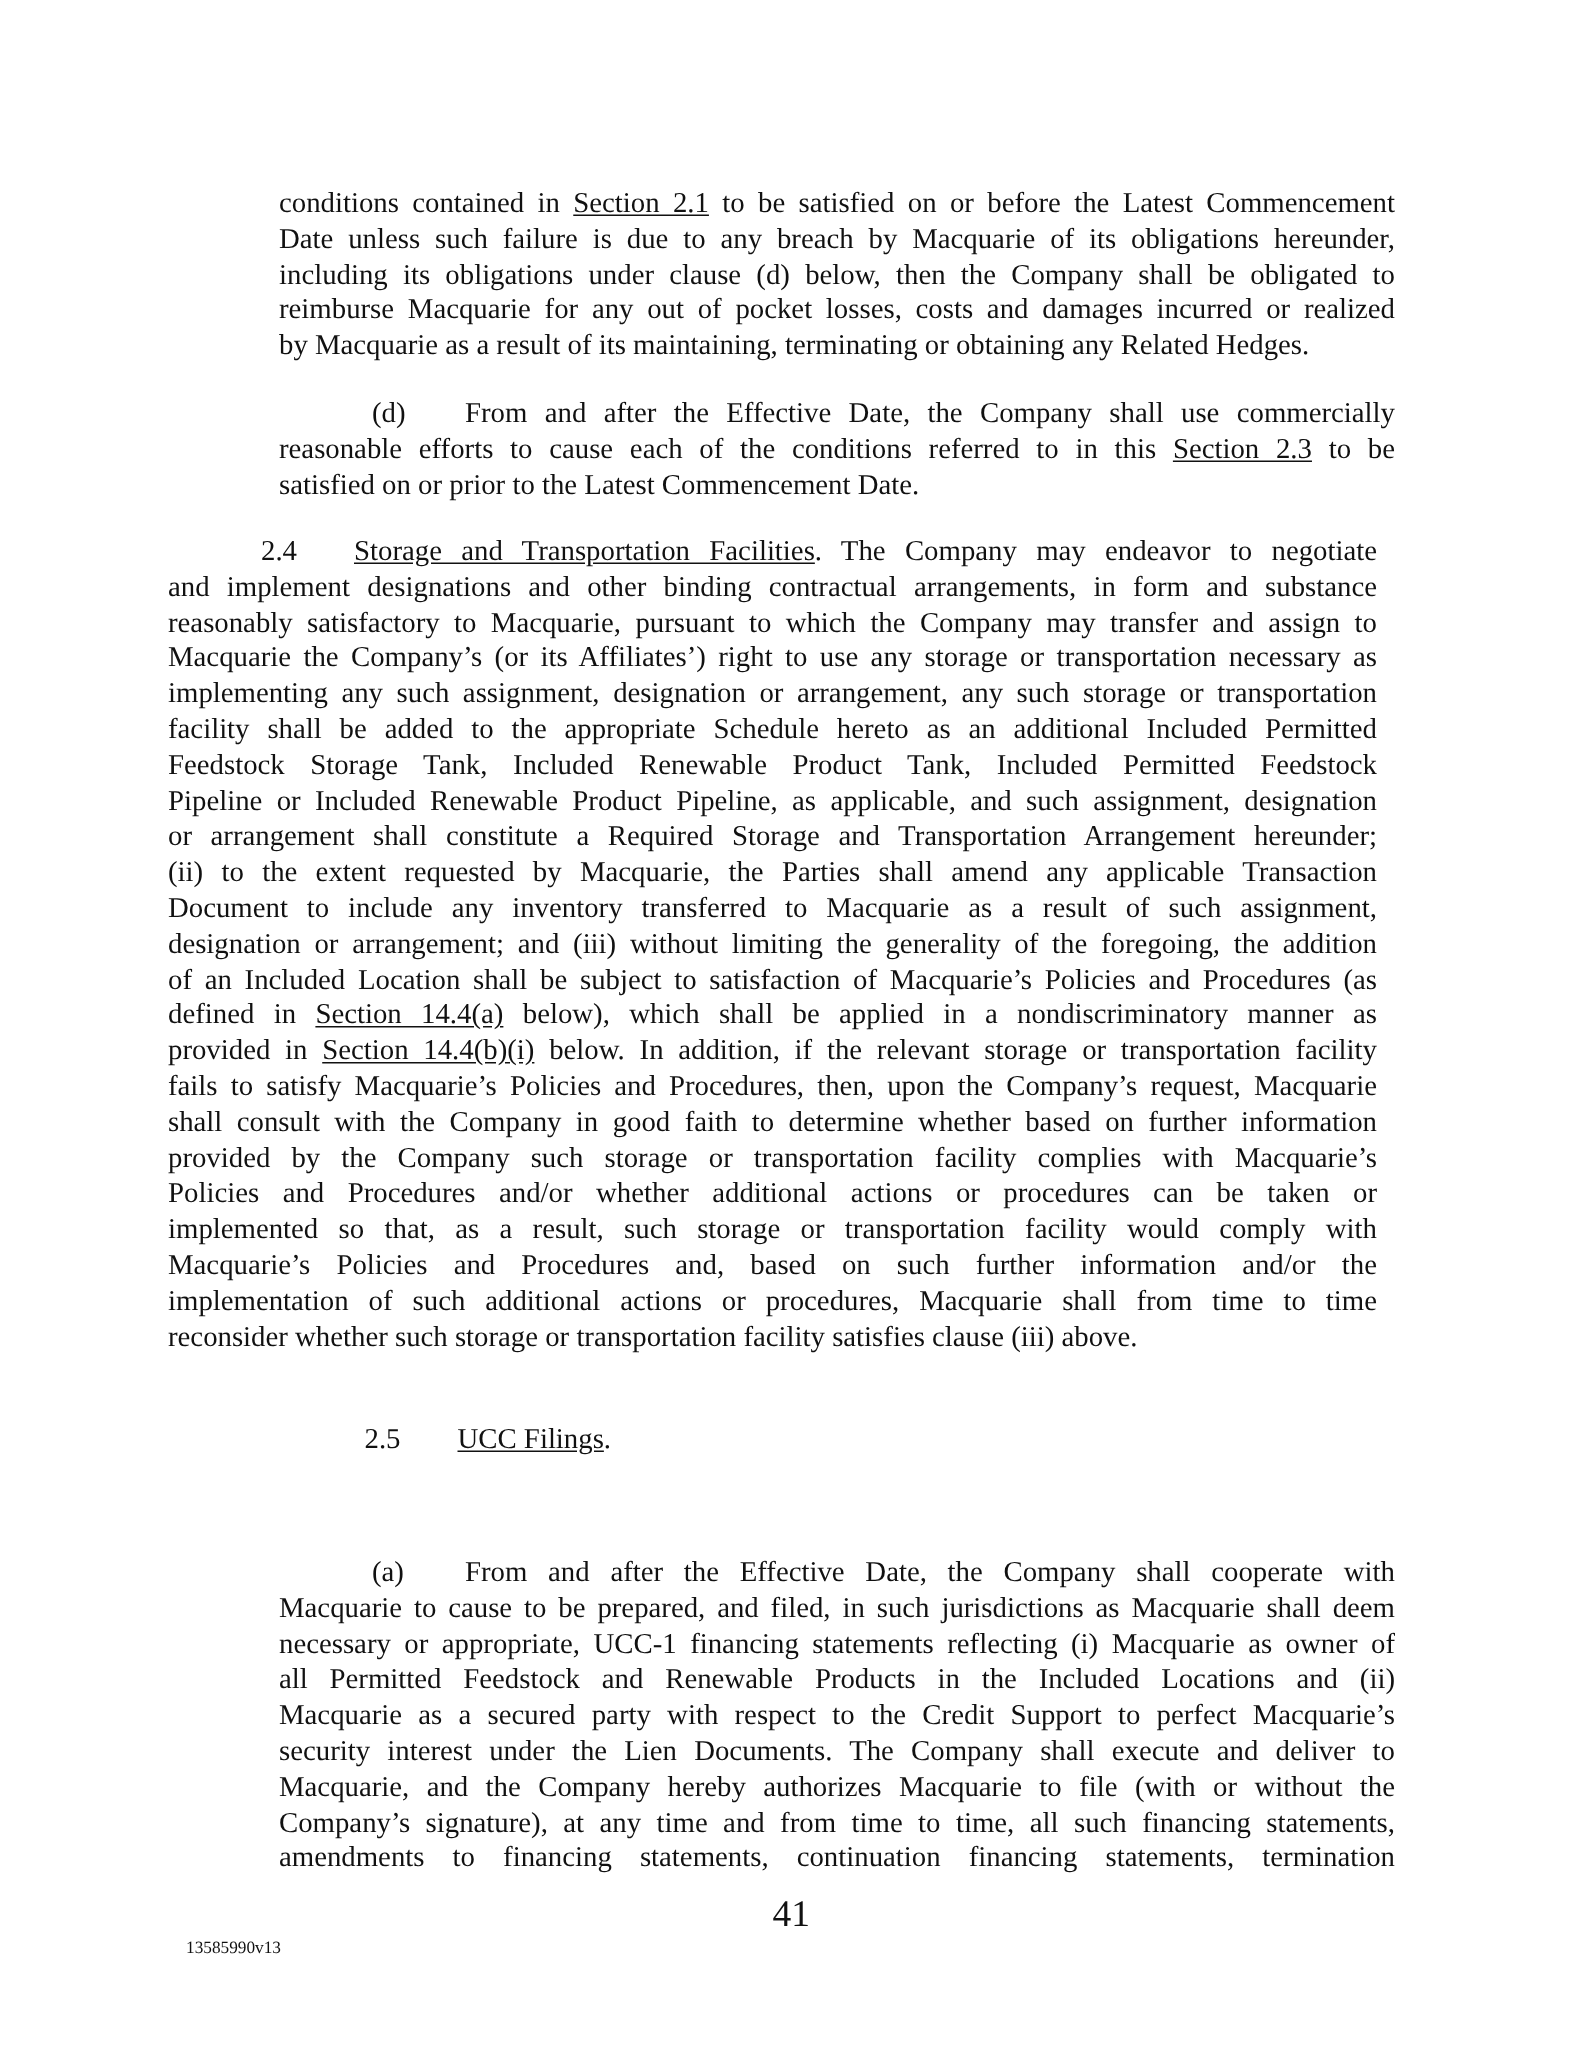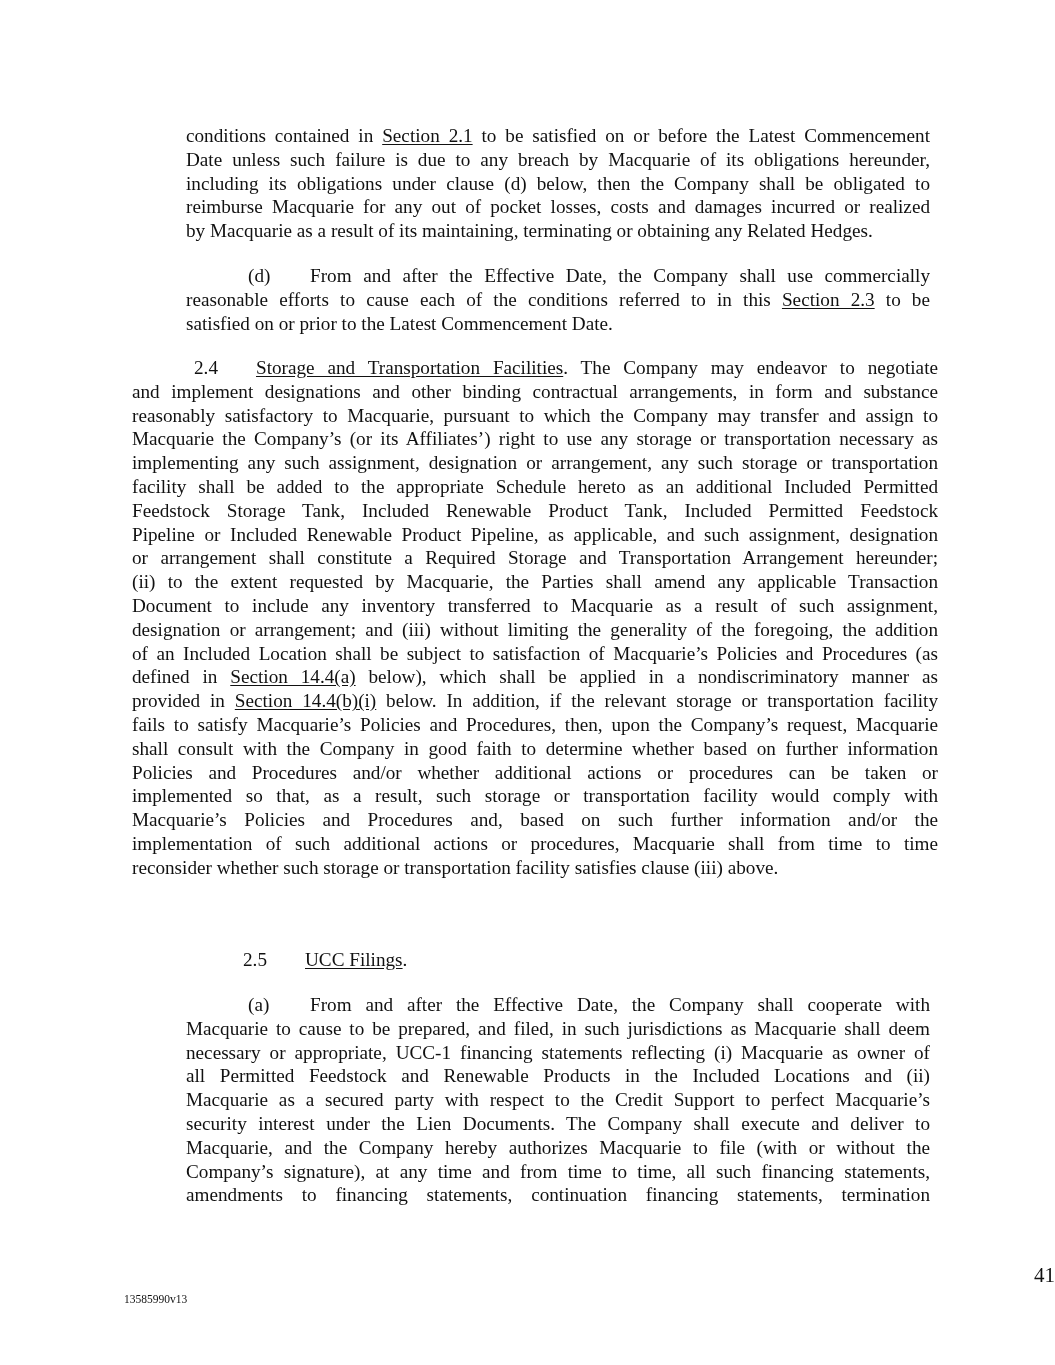--- a/index.html
+++ b/index.html
@@ -12,21 +12,21 @@
   .block { position: absolute; font-size: 19.2px; line-height: 23.8px; }
   .line {
     display: block; height: 23.8px; white-space: nowrap;
     text-align: justify; text-align-last: justify;
     overflow: hidden;
   }
   .line.last { text-align-last: left; }
   .u { text-decoration: underline; text-underline-offset: 2px; }
   .tab-num { display: inline-block; width: 62px; }
   .footer-id { position: absolute; left: 124px; top: 1293px; font-size: 11.5px; }
-  .page-num { position: absolute; left: 0; width: 1055px; text-align: right; top: 1263px; font-size: 21px; }
+  .page-num { position: absolute; left: 0; width: 1055px; text-align: center; top: 1263px; font-size: 25px; }
 </style>
 </head>
 <body>
 
 <div class="page">
 
   <div class="block" id="blk-c" style="left:186px; top:124px; width:744px;">
       <span class="line"><span>conditions contained in </span><span class="u">Section 2.1</span><span> to be satisfied on or before the Latest Commencement</span></span>
       <span class="line"><span>Date unless such failure is due to any breach by Macquarie of its obligations hereunder,</span></span>
       <span class="line"><span>including its obligations under clause (d) below, then the Company shall be obligated to</span></span>
@@ -37,57 +37,58 @@
   <div class="block" id="blk-d" style="left:186px; top:264px; width:744px;">
     <span class="line" style="padding-left:62px;">
       <span style="display:inline-block;width:62px;">(d)</span><span id="d-first"><span>From and after the Effective Date, the Company shall use commercially</span></span>
     </span>
     <div id="d-rest">
         <span class="line"><span>reasonable efforts to cause each of the conditions referred to in this </span><span class="u">Section 2.3</span><span> to be</span></span>
         <span class="line last"><span>satisfied on or prior to the Latest Commencement Date.</span></span>
       </div>
   </div>
 
-  <div class="block" id="blk-24" style="left:132px; top:356px; width:806px;">
+  <div class="block" id="blk-24" style="left:112px; top:356px; width:806px;">
     <span class="line" style="padding-left:62px;">
       <span class="tab-num">2.4</span><span class="u">Storage and Transportation Facilities</span><span id="s24-first"><span>.  The Company may endeavor to negotiate</span></span>
     </span>
     <div id="s24-rest">
         <span class="line"><span>and implement designations and other binding contractual arrangements, in form and substance</span></span>
         <span class="line"><span>reasonably satisfactory to Macquarie, pursuant to which the Company may transfer and assign to</span></span>
         <span class="line"><span>Macquarie the Company’s (or its Affiliates’) right to use any storage or transportation necessary as</span></span>
         <span class="line"><span>implementing any such assignment, designation or arrangement, any such storage or transportation</span></span>
         <span class="line"><span>facility shall be added to the appropriate Schedule hereto as an additional Included Permitted</span></span>
         <span class="line"><span>Feedstock Storage Tank, Included Renewable Product Tank, Included Permitted Feedstock</span></span>
         <span class="line"><span>Pipeline or Included Renewable Product Pipeline, as applicable, and such assignment, designation</span></span>
         <span class="line"><span>or arrangement shall constitute a Required Storage and Transportation Arrangement hereunder;</span></span>
         <span class="line"><span>(ii) to the extent requested by Macquarie, the Parties shall amend any applicable Transaction</span></span>
         <span class="line"><span>Document to include any inventory transferred to Macquarie as a result of such assignment,</span></span>
         <span class="line"><span>designation or arrangement; and (iii) without limiting the generality of the foregoing, the addition</span></span>
         <span class="line"><span>of an Included Location shall be subject to satisfaction of Macquarie’s Policies and Procedures (as</span></span>
         <span class="line"><span>defined in </span><span class="u">Section 14.4(a)</span><span> below), which shall be applied in a nondiscriminatory manner as</span></span>
         <span class="line"><span>provided in </span><span class="u">Section 14.4(b)(i)</span><span> below.  In addition, if the relevant storage or transportation facility</span></span>
         <span class="line"><span>fails to satisfy Macquarie’s Policies and Procedures, then, upon the Company’s request, Macquarie</span></span>
         <span class="line"><span>shall consult with the Company in good faith to determine whether based on further information</span></span>
+        <span class="line"><span>provided by the Company such storage or transportation facility complies with Macquarie’s</span></span>
         <span class="line"><span>Policies and Procedures and/or whether additional actions or procedures can be taken or</span></span>
         <span class="line"><span>implemented so that, as a result, such storage or transportation facility would comply with</span></span>
         <span class="line"><span>Macquarie’s Policies and Procedures and, based on such further information and/or the</span></span>
         <span class="line"><span>implementation of such additional actions or procedures, Macquarie shall from time to time</span></span>
         <span class="line last"><span>reconsider whether such storage or transportation facility satisfies clause (iii) above.</span></span>
       </div>
   </div>
 
   <div class="block" style="left:199px; top:948px; width:744px;margin-left:44px;">
     <span class="line last">
       <span class="tab-num">2.5</span><span class="u">UCC Filings</span><span>.</span>
     </span>
   </div>
 
   <div class="block" id="blk-25a" style="left:186px; top:993px; width:744px;">
-    <span class="line" style="padding-left:62px;">
+    <span class="line" style="padding-left:62px;margin-top:44px;">
       <span style="display:inline-block;width:62px;">(a)</span><span id="a-first"><span>From and after the Effective Date, the Company shall cooperate with</span></span>
     </span>
     <div id="a-rest">
         <span class="line"><span>Macquarie to cause to be prepared, and filed, in such jurisdictions as Macquarie shall deem</span></span>
         <span class="line"><span>necessary or appropriate, UCC-1 financing statements reflecting (i) Macquarie as owner of</span></span>
         <span class="line"><span>all Permitted Feedstock and Renewable Products in the Included Locations and (ii)</span></span>
         <span class="line"><span>Macquarie as a secured party with respect to the Credit Support to perfect Macquarie’s</span></span>
         <span class="line"><span>security interest under the Lien Documents.  The Company shall execute and deliver to</span></span>
         <span class="line"><span>Macquarie, and the Company hereby authorizes Macquarie to file (with or without the</span></span>
         <span class="line"><span>Company’s signature), at any time and from time to time, all such financing statements,</span></span>

